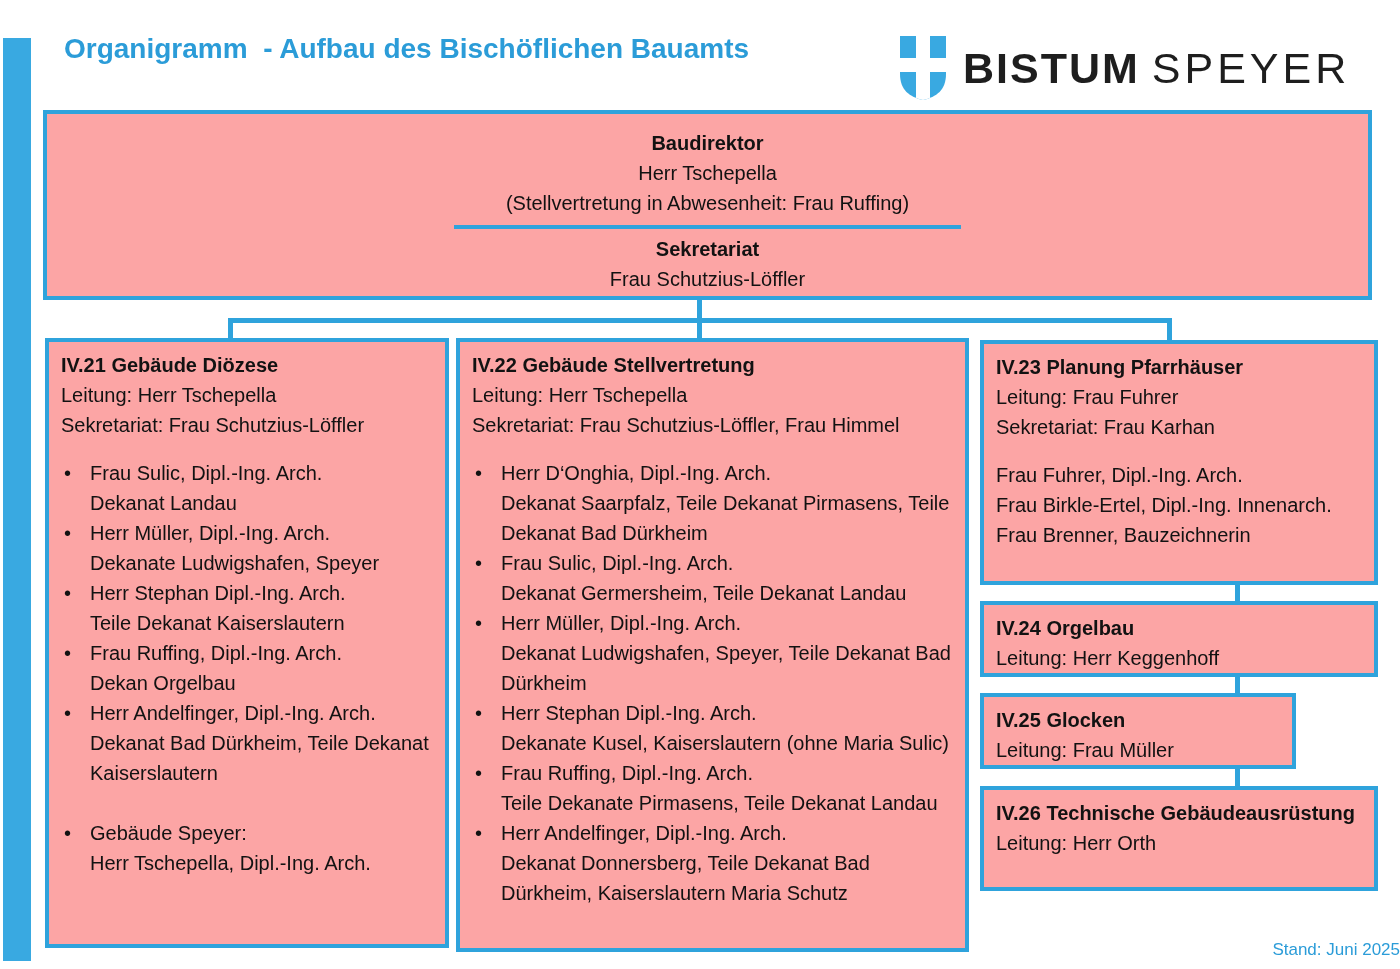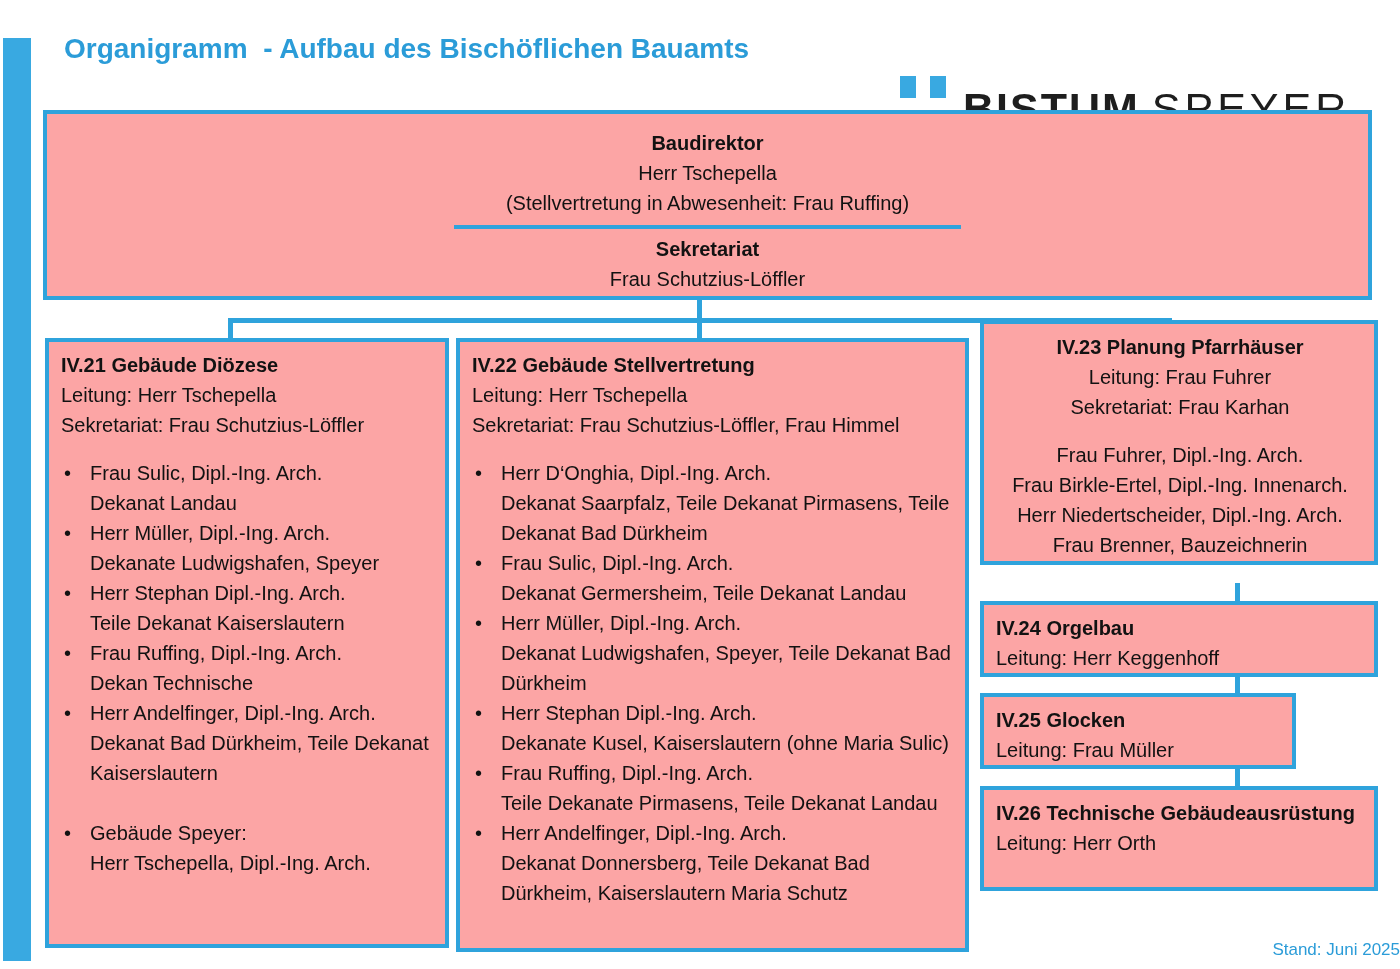--- a/index.html
+++ b/index.html
@@ -10,38 +10,38 @@
     color:#111;overflow:hidden;
   }
   
   .left-bar{position:absolute;left:3px;top:38px;width:28px;height:923px;background:#39a9e1;}
   
   .page-title{
     position:absolute;left:64px;top:33px;
     font-size:28px;font-weight:bold;color:#2b9cd8;white-space:pre;
   }
   
-  .logo{position:absolute;left:899px;top:36px;height:66px;display:flex;align-items:flex-start;margin-top:40px;}
+  .logo{position:absolute;left:899px;top:36px;height:66px;display:flex;align-items:flex-start;}
   .logo svg{display:block;}
   .logo-text{margin-left:16px;font-size:43px;line-height:64px;color:#1e1e1e;letter-spacing:2px;white-space:nowrap;}
   .logo-text .w1{font-weight:700;}
   .logo-text .w2{font-weight:400;margin-left:12px;letter-spacing:4px;}
   
   .box{
     position:absolute;box-sizing:border-box;border:4px solid #2fa3dc;background:#fca5a5;
     font-size:20px;line-height:30px;color:#121212;
   }
   .top-box{left:43px;top:110px;width:1329px;height:190px;text-align:center;padding-top:14px;}
   .top-box .b{font-weight:bold;}
   .top-divider{width:507px;height:4px;background:#2fa3dc;margin:7px auto 5px auto;}
   .dept{padding:8px 10px 16px 12px;}
   .dept .dept-title{font-weight:bold;}
   .col1{left:45px;top:338px;width:404px;height:610px;}
   .col2{left:456px;top:338px;width:513px;height:614px;}
-  .iv23{left:980px;top:320px;width:398px;height:245px;text-align:center;}
+  .iv23{left:980px;top:340px;width:398px;height:245px;}
   .iv24{left:980px;top:601px;width:398px;height:76px;}
   .iv25{left:980px;top:693px;width:316px;height:76px;}
   .iv26{left:980px;top:786px;width:398px;height:105px;}
   
   .bullets{margin-top:18px;}
   .bullet-item{display:flex;}
   .bullet-item .dot{flex:0 0 26px;padding-left:3px;}
   .bullet-item .btext{flex:1;}
   .extra-item{margin-top:30px;}
   .staff-list{margin-top:18px;}
@@ -122,21 +122,21 @@
         <span class="dot">•</span>
         <span class="btext">
           <div>Herr Stephan Dipl.-Ing. Arch.</div>
           <div>Teile Dekanat Kaiserslautern</div>
         </span>
       </div>
         <div class="bullet-item">
         <span class="dot">•</span>
         <span class="btext">
           <div>Frau Ruffing, Dipl.-Ing. Arch.</div>
-          <div>Dekan Technische</div>
+          <div>Dekan Orgelbau</div>
         </span>
       </div>
         <div class="bullet-item">
         <span class="dot">•</span>
         <span class="btext">
           <div>Herr Andelfinger, Dipl.-Ing. Arch.</div>
           <div>Dekanat Bad Dürkheim, Teile Dekanat Kaiserslautern</div>
         </span>
       </div>
       </div>
@@ -199,21 +199,20 @@
       </div>
   </div>
 
   <div class="box dept iv23">
     <div class="dept-title">IV.23 Planung Pfarrhäuser</div>
     <div>Leitung: Frau Fuhrer</div>
     <div>Sekretariat: Frau Karhan</div>
     <div class="staff-list">
         <div>Frau Fuhrer, Dipl.-Ing. Arch.</div>
         <div>Frau Birkle-Ertel, Dipl.-Ing. Innenarch.</div>
-        <div>Herr Niedertscheider, Dipl.-Ing. Arch.</div>
         <div>Frau Brenner, Bauzeichnerin</div>
       </div>
   </div>
 
   <div class="box dept iv24">
     <div class="dept-title">IV.24 Orgelbau</div>
     <div>Leitung: Herr Keggenhoff</div>
   </div>
 
   <div class="box dept iv25">

